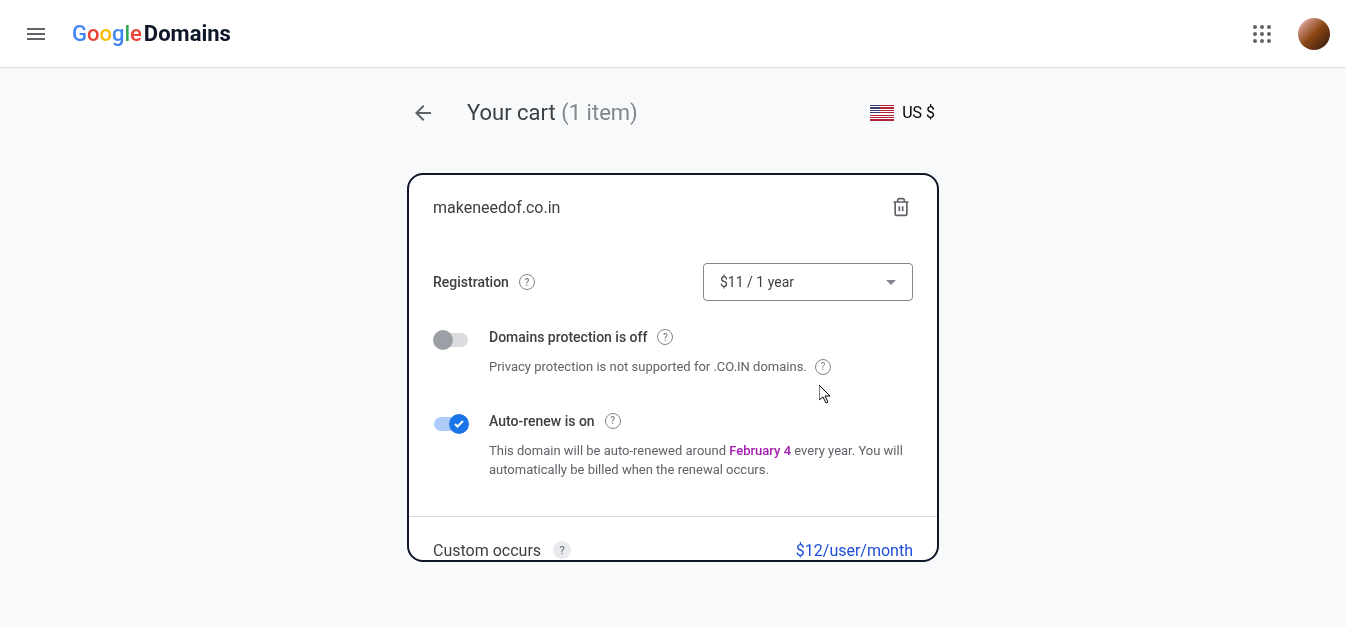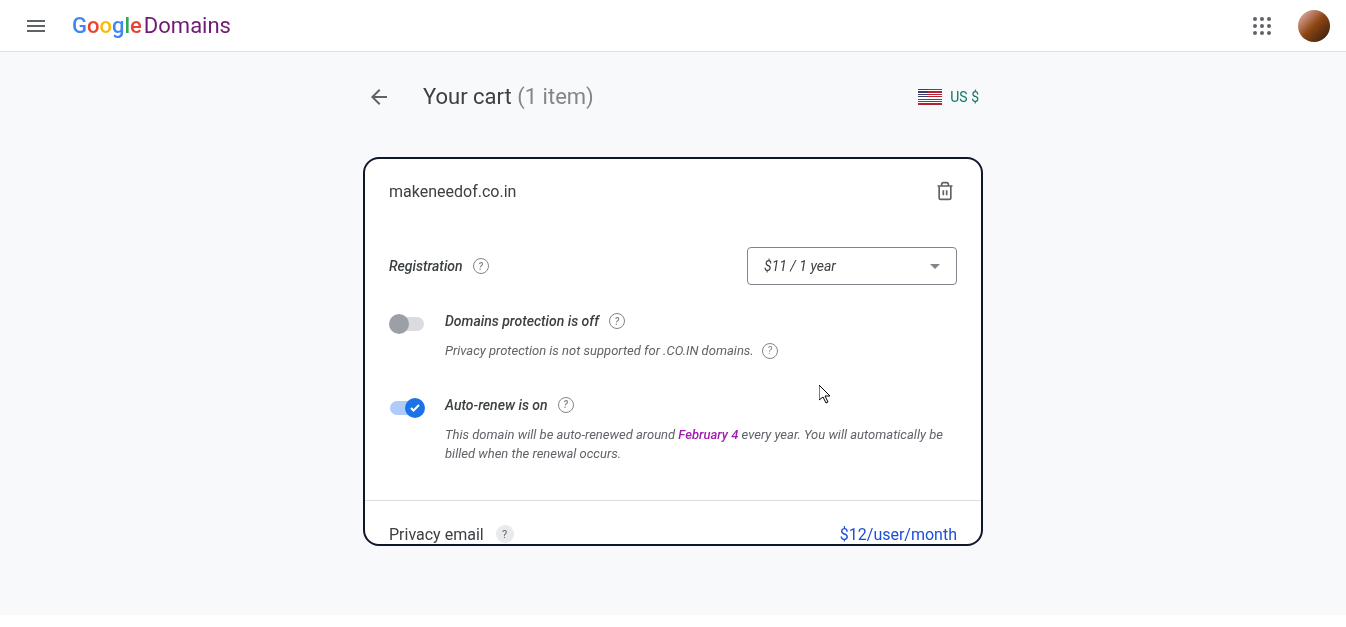--- a/index.html
+++ b/index.html
@@ -12,21 +12,21 @@
       background: #fff;
       width: 1346px;
       height: 627px;
       overflow: hidden;
     }
     .header {
       display: flex;
       align-items: center;
       justify-content: space-between;
       padding: 8px 16px;
-      height: 52px;
+      height: 68px;
       border-bottom: 1px solid #e0e0e0;
       background: #fff;
     }
     .header-left {
       display: flex;
       align-items: center;
       gap: 16px;
     }
     .menu-btn {
       width: 40px;
@@ -45,23 +45,23 @@
       font-weight: 400;
     }
     .logo-google {
       font-weight: 500;
     }
     .logo-g-b { color: #4285f4; }
     .logo-g-r { color: #ea4335; }
     .logo-g-y { color: #fbbc05; }
     .logo-g-g { color: #34a853; }
     .logo-domains {
-      color: #701a75;
+      color: #0f172a;
       margin-left: 2px;
-      font-weight: 400;
+      font-weight: 700;
     }
     .header-right {
       display: flex;
       align-items: center;
       gap: 16px;
     }
     .apps-btn {
       width: 40px;
       height: 40px;
       display: flex;
@@ -77,21 +77,21 @@
       border-radius: 50%;
       background: linear-gradient(135deg, #f4c2c2 0%, #8b4513 50%, #2c1810 100%);
       cursor: pointer;
     }
     .page-bg {
       background: #f8f9fa;
       height: calc(627px - 64px);
       padding-top: 32px;
     }
     .container {
-      width: 620px;
+      width: 532px;
       margin: 0 auto;
     }
     .page-header {
       display: flex;
       align-items: center;
       justify-content: space-between;
       margin-bottom: 48px;
       padding: 0 4px;
     }
     .page-header-left {
@@ -113,22 +113,22 @@
       font-weight: 400;
       color: #3c4043;
     }
     .page-title-sub {
       color: #80868b;
     }
     .currency {
       display: flex;
       align-items: center;
       gap: 8px;
-      color: #0f766e;
-      font-size: 14px;
+      color: #000000;
+      font-size: 16px;
     }
     .flag {
       width: 24px;
       height: 16px;
       position: relative;
       background: #b22234;
     }
     .flag::before {
       content: '';
       position: absolute;
@@ -178,21 +178,20 @@
       gap: 20px;
       padding: 14px 24px;
       font-size: 14px;
       color: #3c4043;
     }
     .warning-icon {
       color: #5f6368;
     }
     .section {
       padding: 24px 24px 28px 24px;
-      font-style: italic;
     }
     .section-row {
       display: flex;
       align-items: center;
       justify-content: space-between;
     }
     .section-label {
       display: flex;
       align-items: center;
       gap: 10px;
@@ -455,21 +454,21 @@
               <span class="toggle-desc-text"><span>This domain will be auto-renewed around </span><b>February 4</b><span> every year. You will automatically be billed when the renewal occurs.</span></span>
             </div>
           </div>
         </div>
       </div>
 
       <div class="divider"></div>
 
       <div class="custom-email-row">
         <div class="custom-email-label">
-          <span>Privacy email</span>
+          <span>Custom occurs</span>
           <span class="help-icon-filled">?</span>
         </div>
         <span class="custom-email-price">$12/user/month</span>
       </div>
 
     </div>
   </div>
 </div>
 
 <svg class="cursor" width="16" height="20" viewBox="0 0 16 20">

